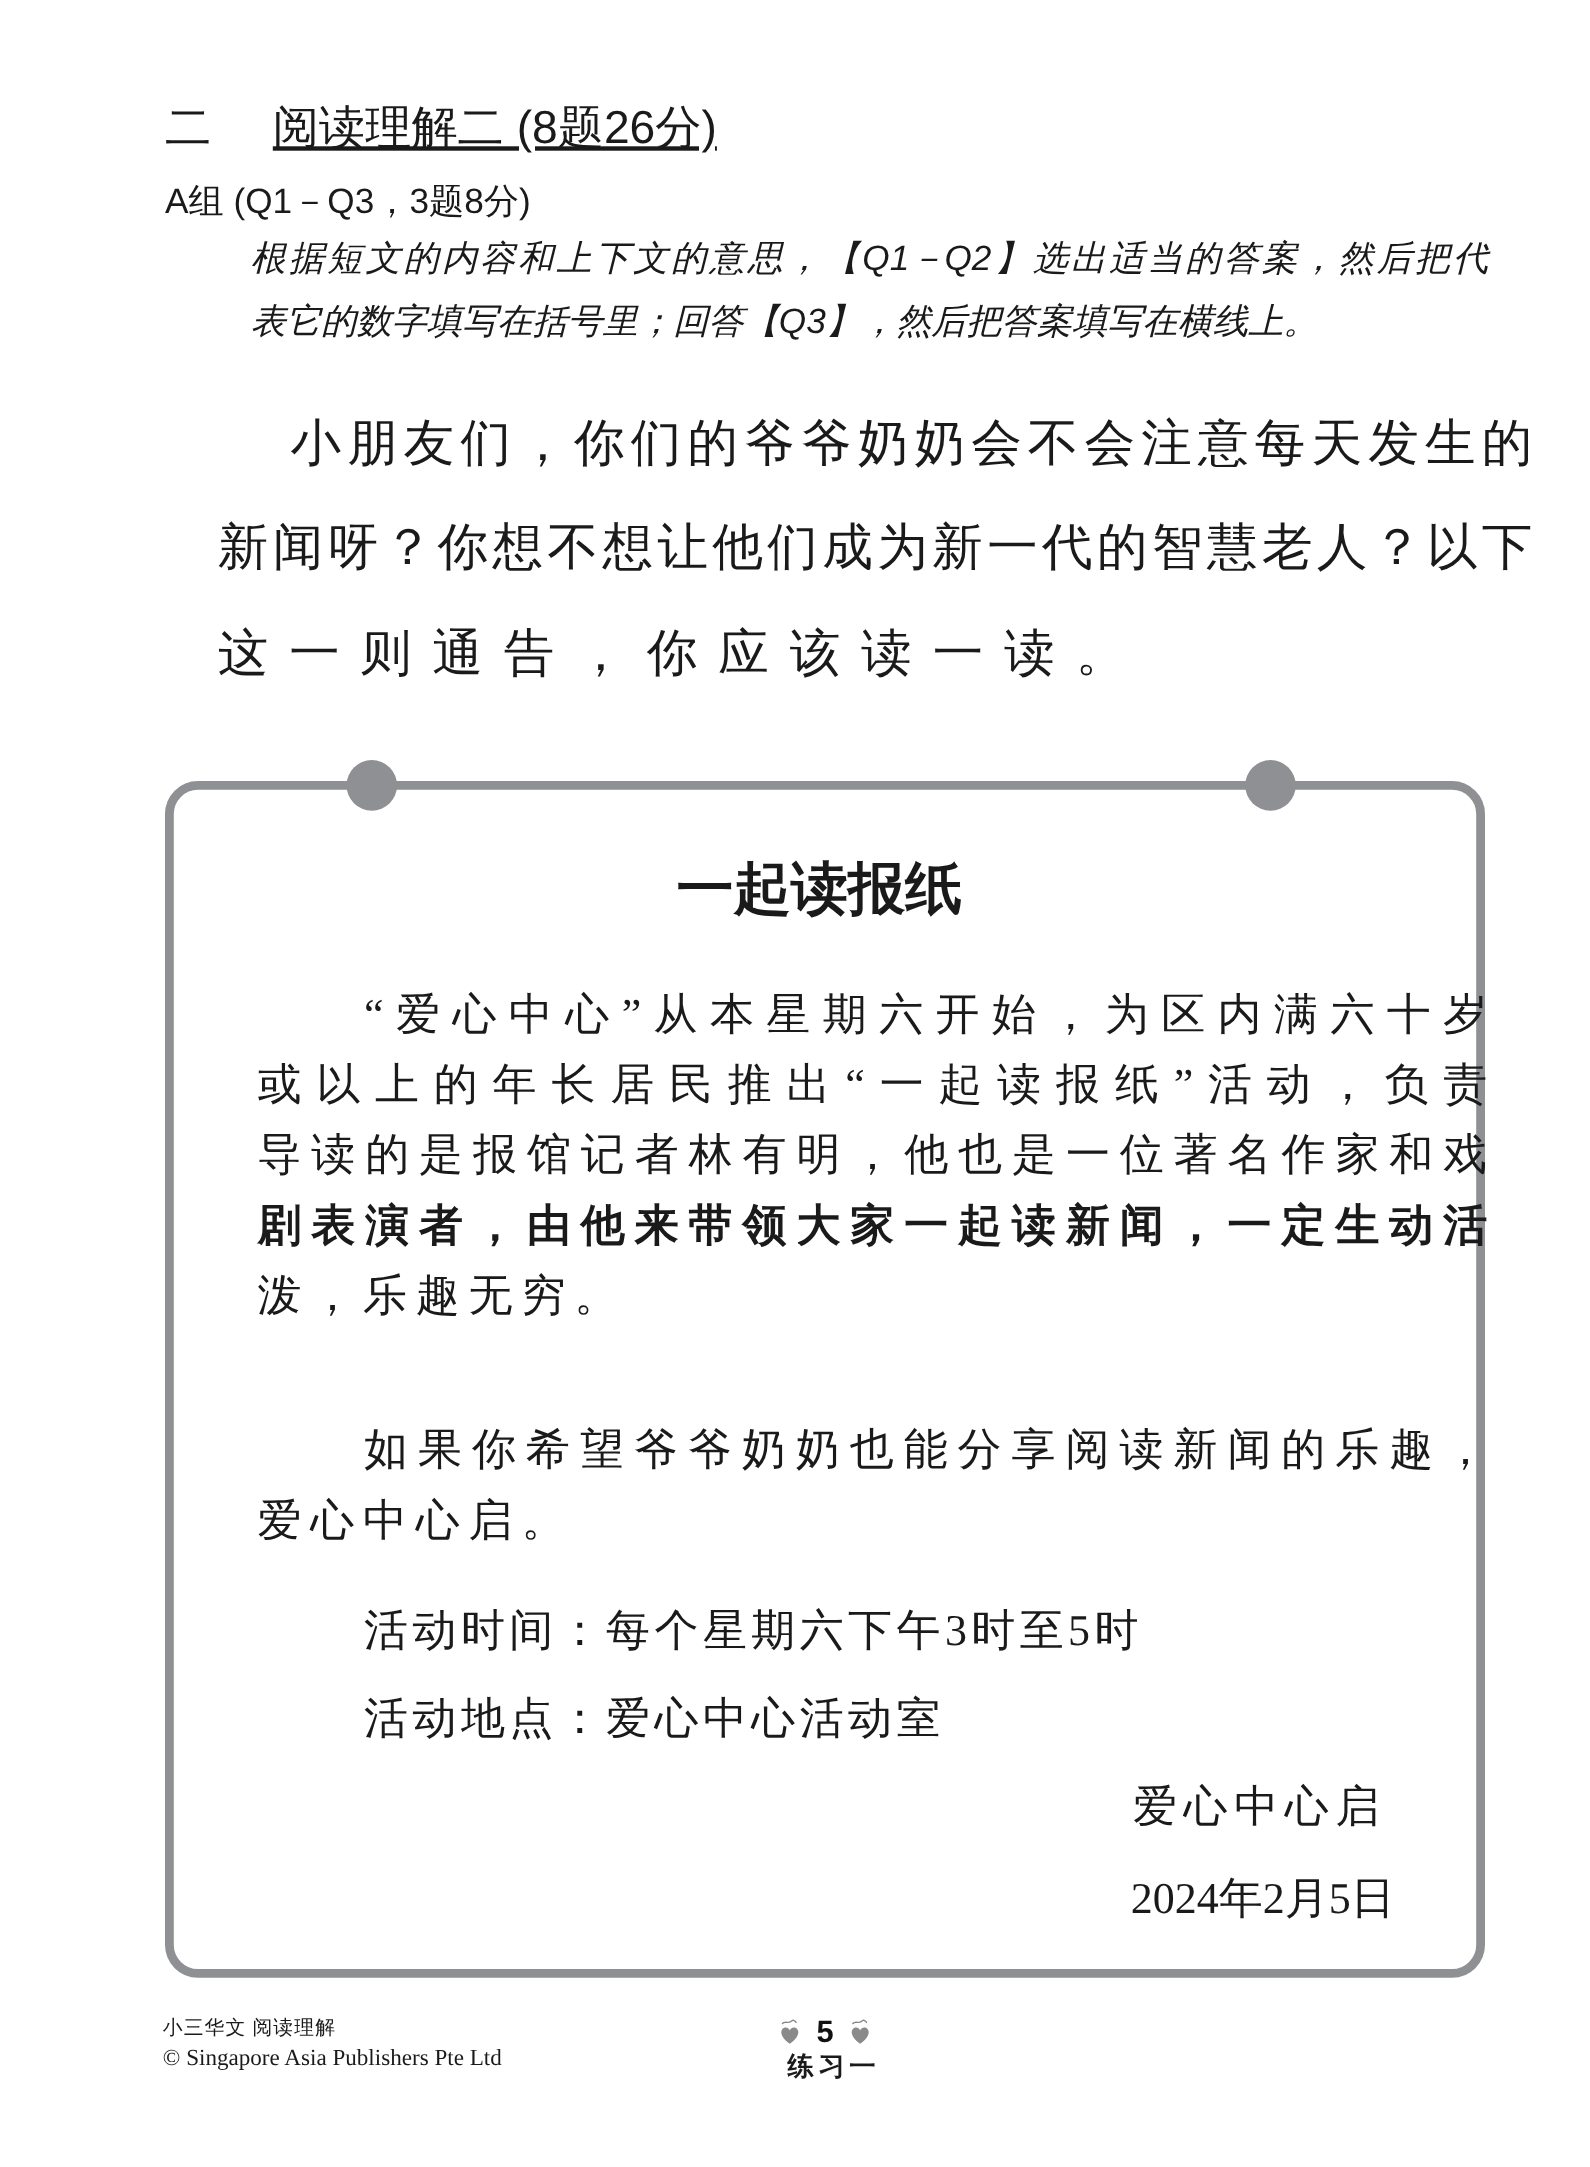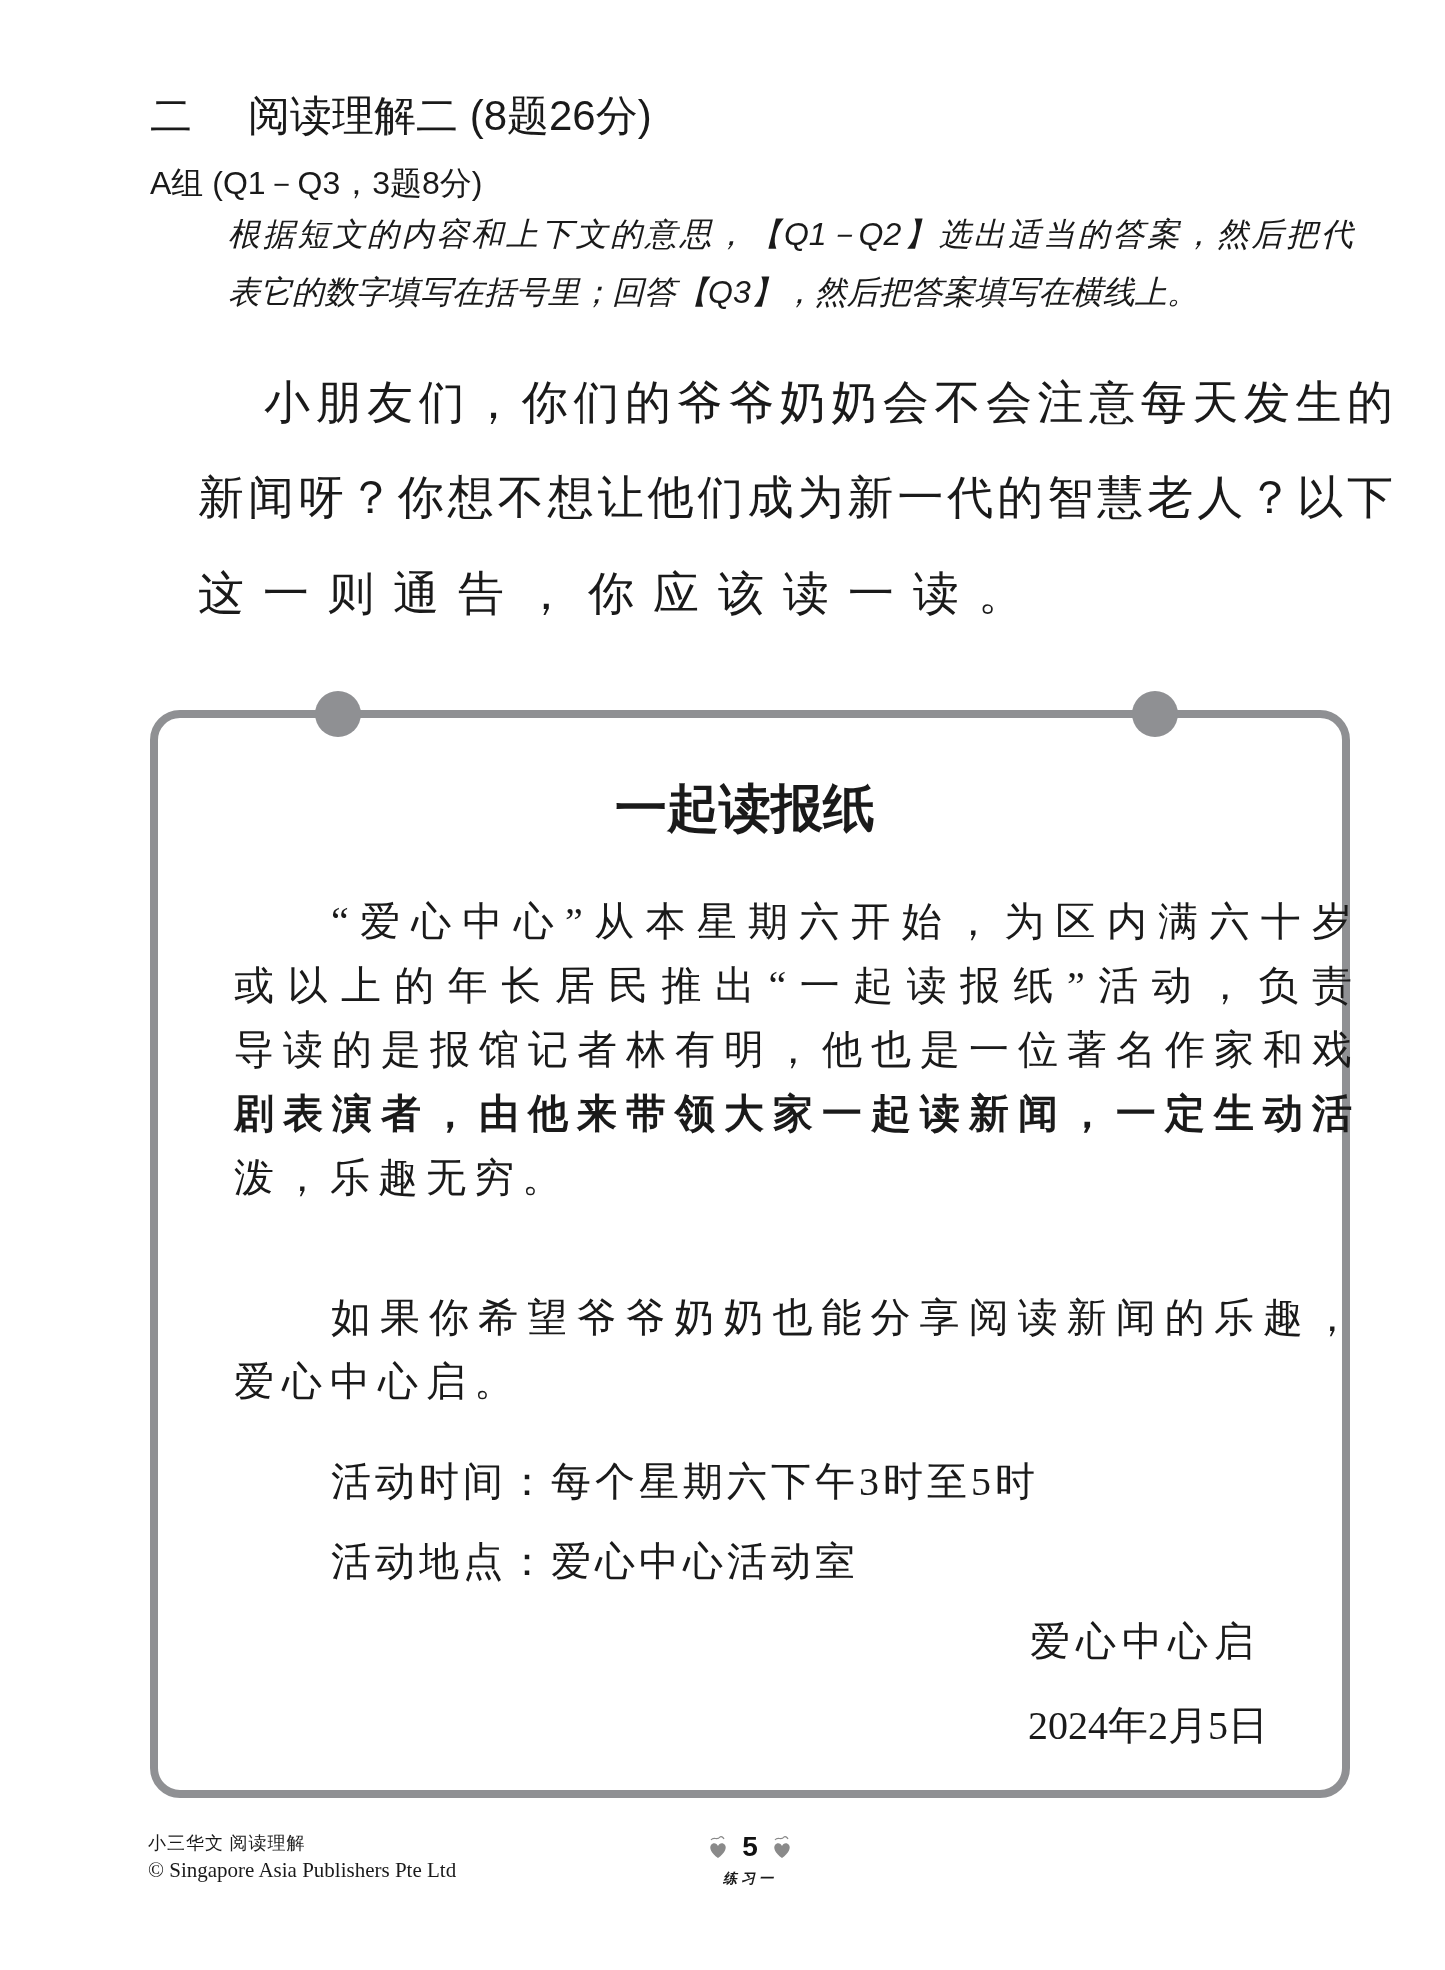--- a/index.html
+++ b/index.html
@@ -7,21 +7,21 @@
       width: 1445px; height: 1970px; position: relative; overflow: hidden;
       color: #1a1a1a;
       font-family: "Liberation Sans", "DejaVu Sans", sans-serif;
     }
     .abs { position: absolute; white-space: nowrap; }
     .sans { font-family: "Liberation Sans", "DejaVu Sans", sans-serif; }
     .serif { font-family: "Liberation Serif", "DejaVu Serif", serif; }
 
     
     #sec-num { left: 150px; top: 92px; font-size: 42px; line-height: 48px; }
-    #sec-title { left: 248px; top: 92px; font-size: 42px; line-height: 48px; }
+    #sec-title { left: 248px; top: 92px; font-size: 42px; line-height: 48px; text-decoration: underline; }
     #group-label { left: 150px; top: 163px; font-size: 32px; line-height: 40px; }
     .instr { left: 228px; font-size: 32px; line-height: 40px; width: 1125px; font-style: italic; }
     #instr-1 { top: 214px; text-align-last: justify; text-align: justify; }
     #instr-2 { top: 272px; }
 
     
     .intro { left: 150px; width: 1195px; font-size: 46px; line-height: 56px; letter-spacing: 19px; margin-left: 48px; }
     .justify { text-align: justify; text-align-last: justify; letter-spacing: 0; }
     #intro-1 { top: 375px; padding-left: 66px; width: 1129px; }
     #intro-2 { top: 470px; }
@@ -59,21 +59,21 @@
     #b9 { top: 1538px; left: 287px; letter-spacing: 4px; }
     #sign-org { left: 1030px; top: 1618px; font-size: 40px; line-height: 48px; letter-spacing: 6px; }
     #sign-date { left: 1028px; top: 1702px; font-size: 40px; line-height: 48px; }
 
     
     #footer-book { left: 148px; top: 1832px; font-size: 18px; line-height: 22px; letter-spacing: 1px; }
     #footer-copy { left: 148px; top: 1860px; font-size: 21px; line-height: 20px; }
     #page-num-wrap { left: 700px; top: 1830px; width: 100px; height: 34px; display: flex; align-items: center; justify-content: center; gap: 14px; }
     #page-num { font-size: 28px; line-height: 32px; font-weight: bold; color: #111; }
     .heart { width: 20px; height: 26px; display: inline-block; }
-    #exercise-label { left: 700px; top: 1867px; width: 100px; text-align: center; font-size: 14px; line-height: 24px; font-weight: bold; letter-spacing: 4px; font-style: italic; }
+    #exercise-label { left: 700px; top: 1867px; width: 100px; text-align: right; font-size: 24px; line-height: 24px; font-weight: bold; letter-spacing: 4px; }
   </style>
 </head>
 <body>
 
 <div class="abs sans" id="sec-num">二</div>
 <div class="abs sans" id="sec-title">阅读理解二 (8题26分)</div>
 <div class="abs sans" id="group-label">A组 (Q1－Q3，3题8分)</div>
 <div class="abs sans instr" id="instr-1">根据短文的内容和上下文的意思，【Q1－Q2】选出适当的答案，然后把代</div>
 <div class="abs sans instr" id="instr-2">表它的数字填写在括号里；回答【Q3】，然后把答案填写在横线上。</div>
 

